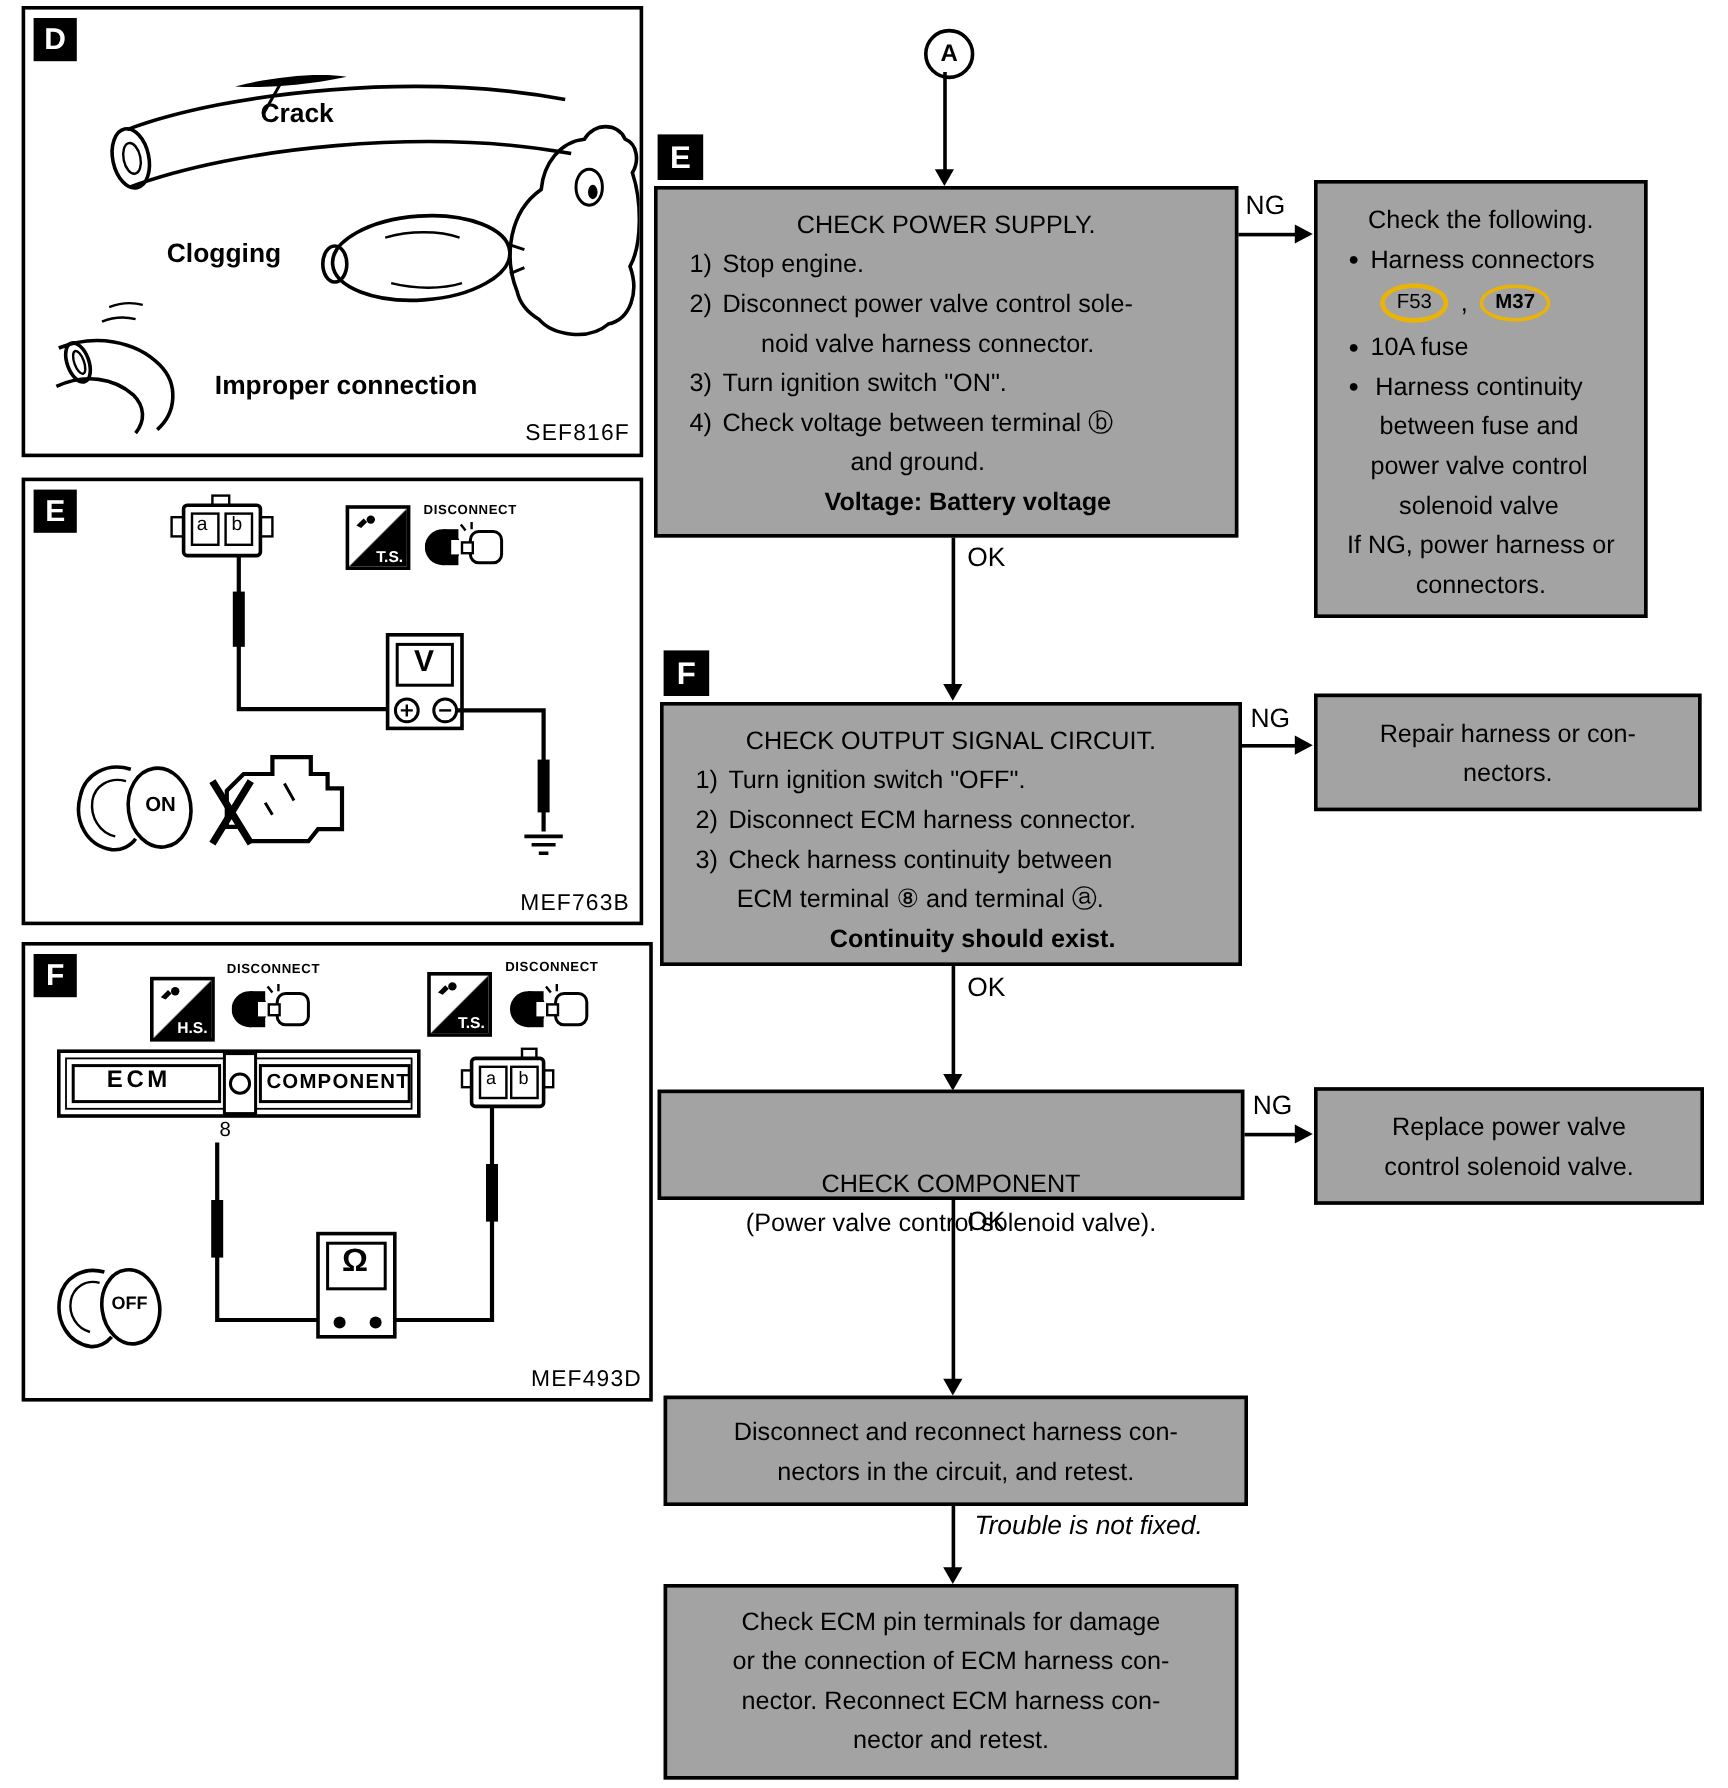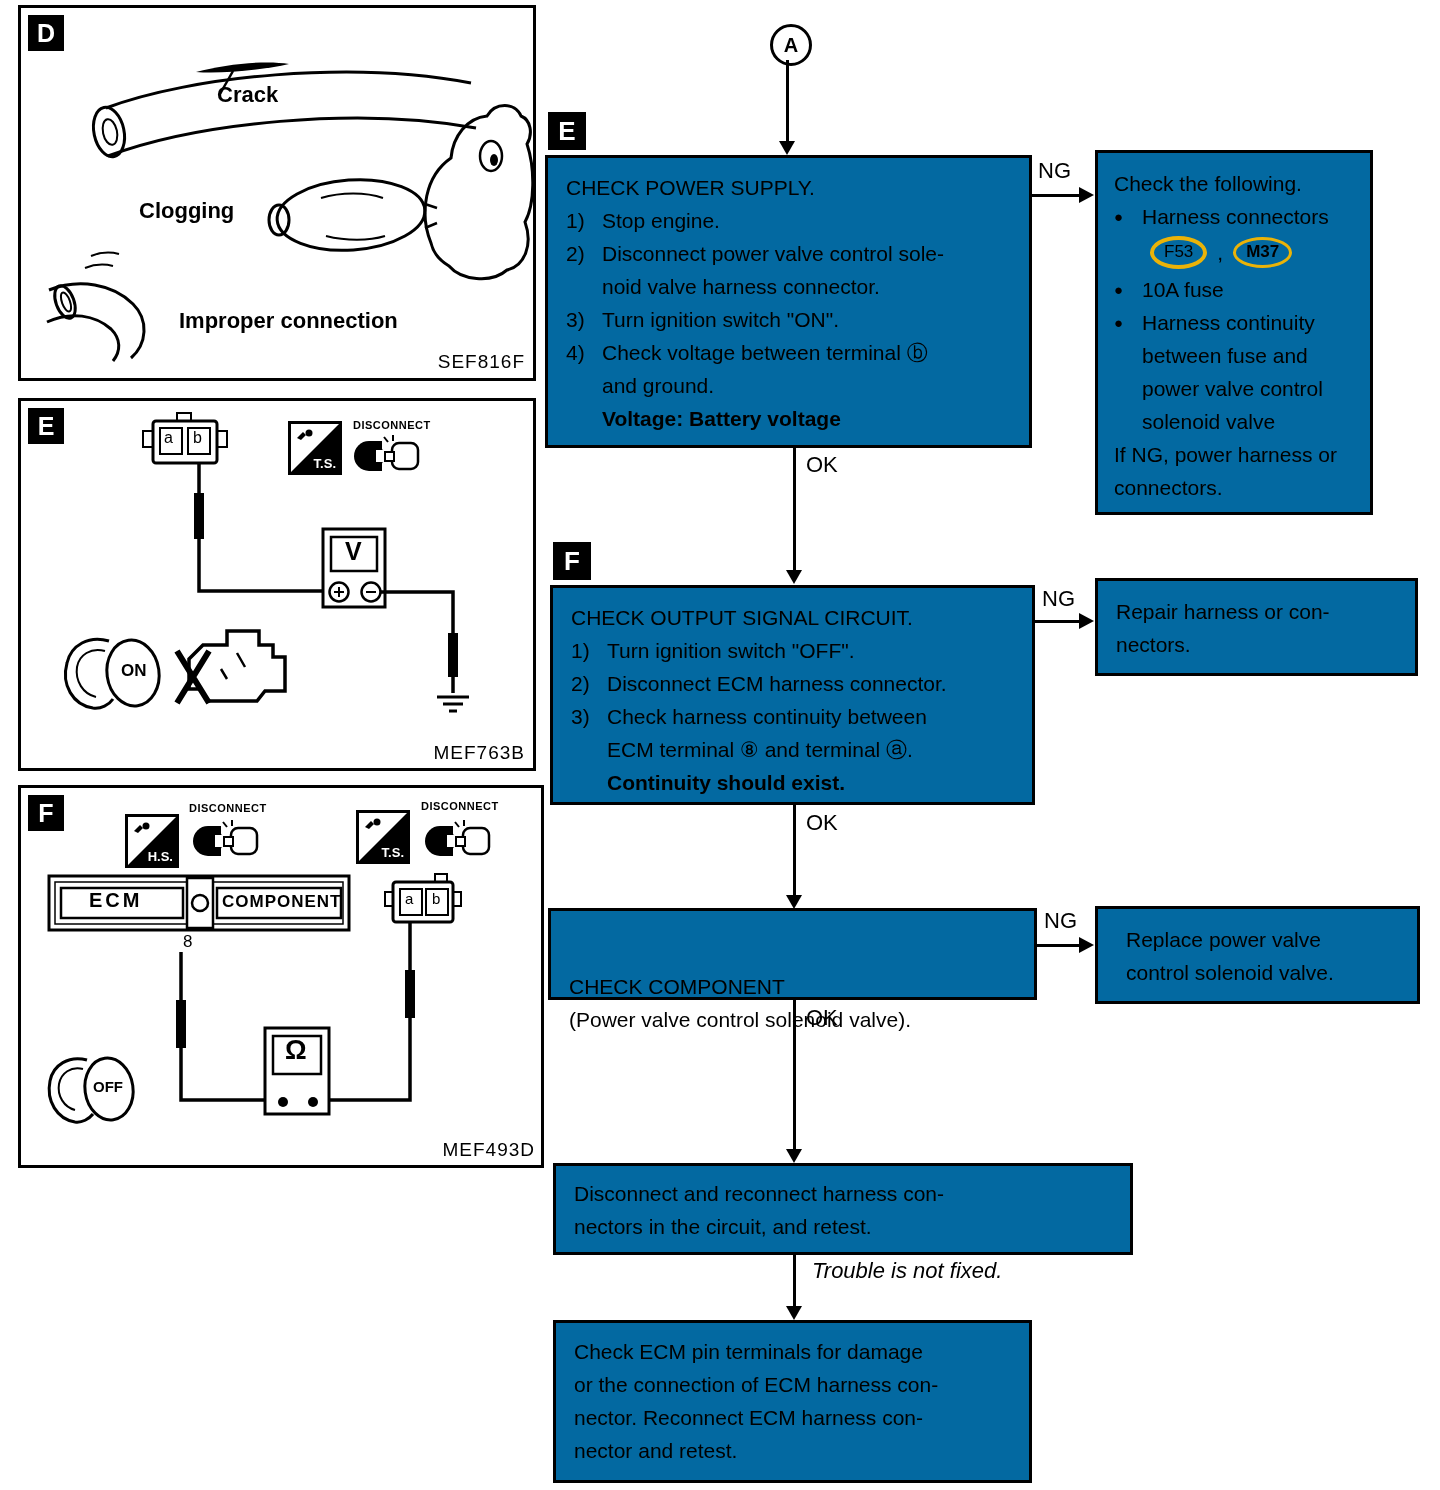--- a/index.html
+++ b/index.html
@@ -8,21 +8,21 @@
     font-family:"Liberation Sans","DejaVu Sans",sans-serif;
     -webkit-font-smoothing:antialiased;
   }
   .panel{position:absolute;border:3px solid #000;background:#fff;}
   .chipin{position:absolute;left:7px;top:7px;width:36px;height:36px;background:#000;color:#fff;
     font-size:25px;font-weight:bold;display:flex;align-items:center;justify-content:center;}
   .chip{position:absolute;width:38px;height:38px;background:#000;color:#fff;
     font-size:26px;font-weight:bold;display:flex;align-items:center;justify-content:center;}
   .fig{position:absolute;font-size:19px;letter-spacing:1px;}
   .plabel{position:absolute;font-size:22px;font-weight:bold;}
-  .box{position:absolute;border:3px solid #000;background:#0369a1;font-size:21px;line-height:33px;}
+  .box{position:absolute;border:3px solid #000;background:#a3a3a3;font-size:21px;line-height:33px;text-align:center;}
   .inner{padding:13px 18px 10px 18px;}
   .item{display:flex;}
   .num{width:36px;flex:none;}
   .itext{white-space:pre-line;}
   .pre{white-space:pre-line;}
   .result{font-weight:bold;margin-left:36px;}
   .vline{position:absolute;width:3px;background:#000;}
   .hline{position:absolute;height:3px;background:#000;}
   .ahd{position:absolute;width:0;height:0;border-left:8px solid transparent;border-right:8px solid transparent;border-top:14px solid #000;}
   .ahr{position:absolute;width:0;height:0;border-top:8px solid transparent;border-bottom:8px solid transparent;border-left:15px solid #000;}
@@ -335,21 +335,21 @@
 
 <div class="box" style="left:1095px;top:906px;width:325px;height:98px;box-sizing:border-box;">
   <div class="pre" style="padding:14px 28px;">Replace power valve
 control solenoid valve.</div>
 </div>
 
 <div class="tag" style="left:806px;top:1005px;">OK</div>
 <div class="vline" style="left:793px;top:1000px;height:151px;"></div>
 <div class="ahd" style="left:786px;top:1149px;"></div>
 
-<div class="box" style="left:553px;top:1163px;width:580px;height:92px;box-sizing:border-box;">
+<div class="box" style="left:553px;top:1163px;width:487px;height:92px;box-sizing:border-box;">
   <div class="pre" style="padding:11px 18px;">Disconnect and reconnect harness con-
 nectors in the circuit, and retest.</div>
 </div>
 
 <div class="vline" style="left:793px;top:1255px;height:53px;"></div>
 <div class="ahd" style="left:786px;top:1306px;"></div>
 <div class="tag" style="left:812px;top:1258px;font-style:italic;">Trouble is not fixed.</div>
 
 <div class="box" style="left:553px;top:1320px;width:479px;height:163px;box-sizing:border-box;">
   <div class="pre" style="padding:12px 18px;">Check ECM pin terminals for damage

